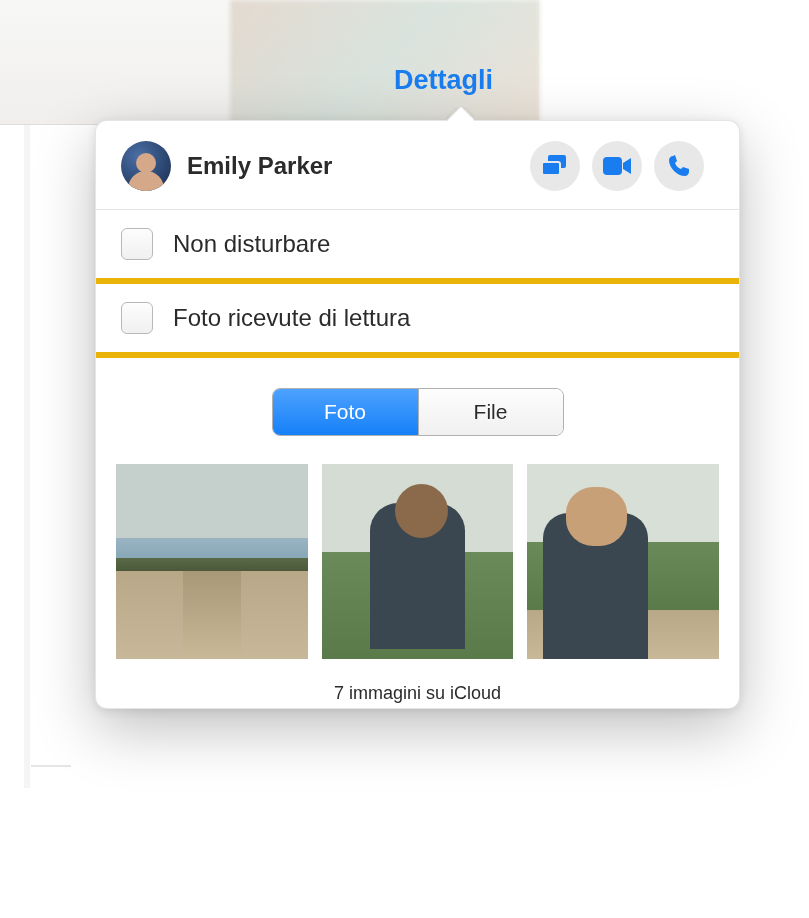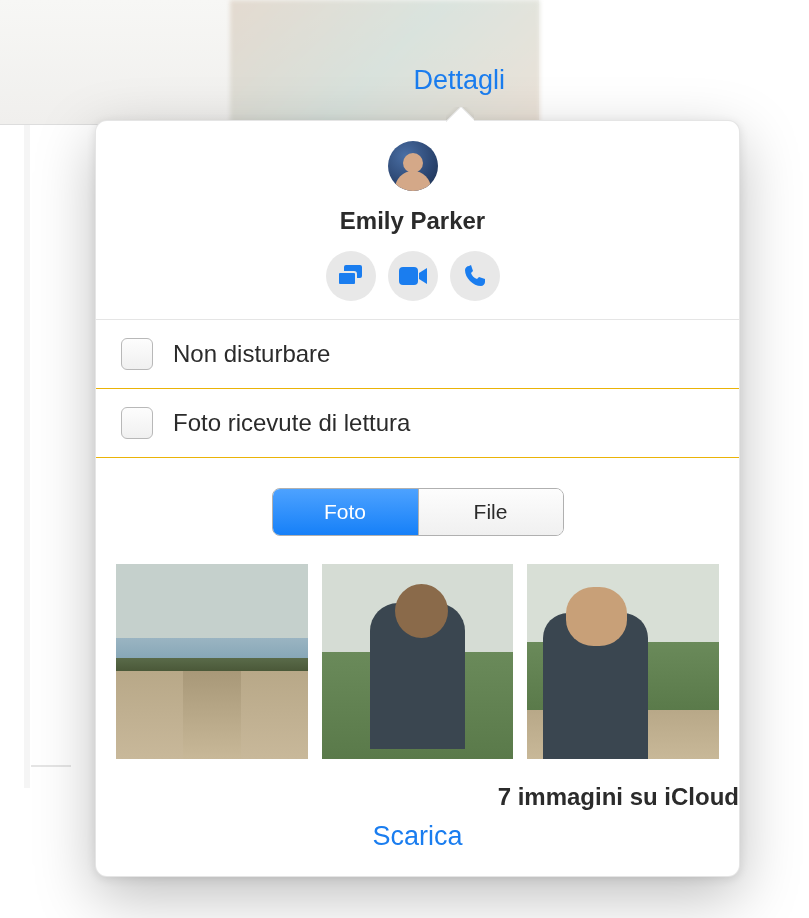--- a/index.html
+++ b/index.html
@@ -26,24 +26,24 @@
       left: 230px;
       width: 310px;
       height: 125px;
       background: linear-gradient(135deg, #d8c8b8 0%, #c8d8d0 50%, #e8d8c8 100%);
       filter: blur(2px);
       opacity: 0.6;
     }
     .details-link {
       position: absolute;
       top: 65px;
-      right: 304px;
+      right: 316px;
       color: #1a7def;
       font-size: 27px;
-      font-weight: 400;
+      font-weight: 700;
       cursor: pointer;
     }
     .popover {
       position: absolute;
       top: 120px;
       left: 95px;
       width: 645px;
       background: #fff;
       border: 1px solid rgba(0,0,0,0.1);
       border-radius: 12px;
@@ -68,21 +68,20 @@
       transform: rotate(45deg);
       border: 1px solid rgba(0,0,0,0.1);
       box-shadow: -2px -2px 4px rgba(0,0,0,0.05);
     }
     .contact-row {
       display: flex;
       align-items: center;
       padding: 20px 35px 18px 25px;
       border-bottom: 1px solid #e5e5e5;
       gap: 16px;
-      flex-direction: column;
     }
     .avatar {
       width: 50px;
       height: 50px;
       border-radius: 50%;
       background: radial-gradient(circle at 35% 30%, #4a6fa5 0%, #2b4570 60%, #1a2d4a 100%);
       flex-shrink: 0;
       position: relative;
       overflow: hidden;
     }
@@ -124,21 +123,21 @@
       display: flex;
       align-items: center;
       justify-content: center;
       cursor: pointer;
     }
     .circle-btn svg { fill: #1a7def; }
     .option-row {
       display: flex;
       align-items: center;
       padding: 18px 25px;
-      border-bottom: 1px solid #eab308;
+      border-bottom: 6px solid #eab308;
       gap: 20px;
     }
     .checkbox {
       width: 32px;
       height: 32px;
       border: 1.5px solid #b8b8b8;
       border-radius: 6px;
       background: linear-gradient(to bottom, #fdfdfd, #f0f0f0);
       cursor: pointer;
     }
@@ -238,24 +237,24 @@
     .thumb3::before {
       content: '';
       position: absolute;
       top: 12%; left: 20%;
       width: 32%; height: 30%;
       background: #c8a078;
       border-radius: 45%;
       z-index: 2;
     }
     .icloud-text {
-      font-size: 24px;
-      font-weight: 700;
+      font-size: 18px;
+      font-weight: 400;
       color: #2b2b2b;
-      text-align: right;
+      text-align: center;
       padding: 10px 0 4px 0;
     }
     .download-link {
       font-size: 27px;
       color: #1a7def;
       text-align: center;
       padding: 6px 0 24px 0;
       cursor: pointer;
     }
     .sidebar-edge {
@@ -330,14 +329,13 @@
     </div>
   </div>
 
   <div class="thumbs">
     <div class="thumb thumb1"></div>
     <div class="thumb thumb2"></div>
     <div class="thumb thumb3"></div>
   </div>
 
   <div class="icloud-text">7 immagini su iCloud</div>
-  <div class="download-link">Scarica</div>
 </div>
 
 </body></html>

